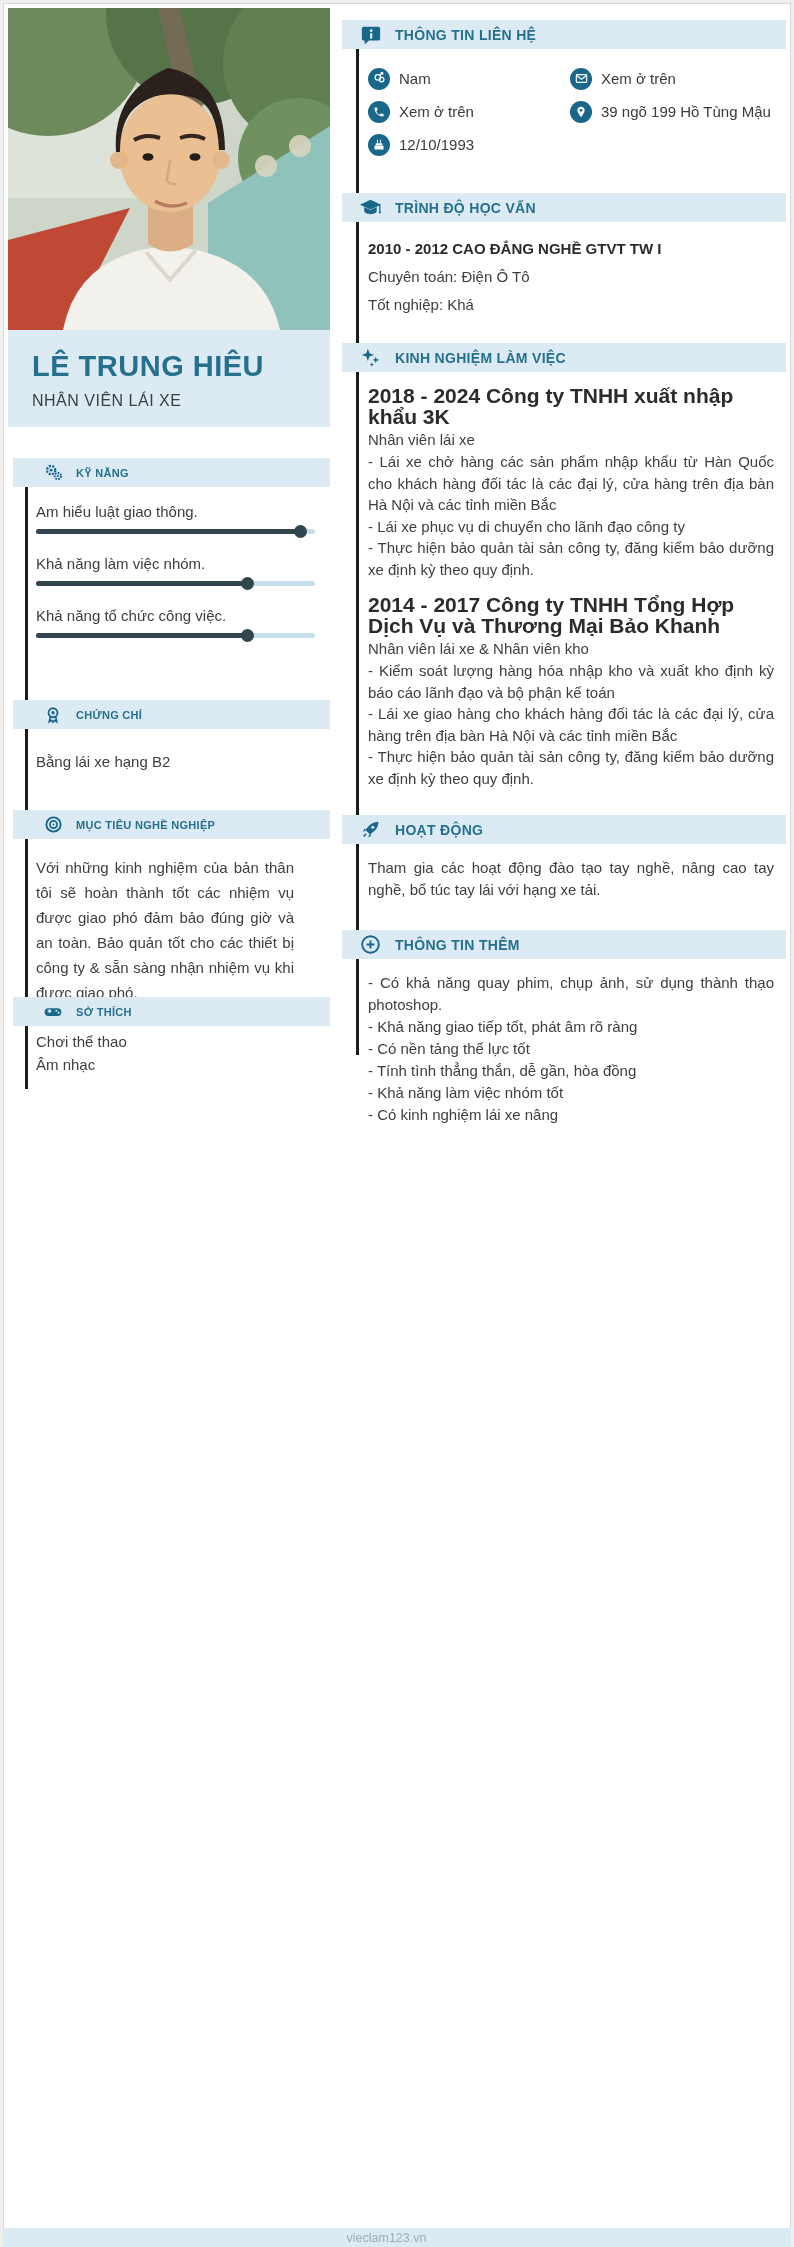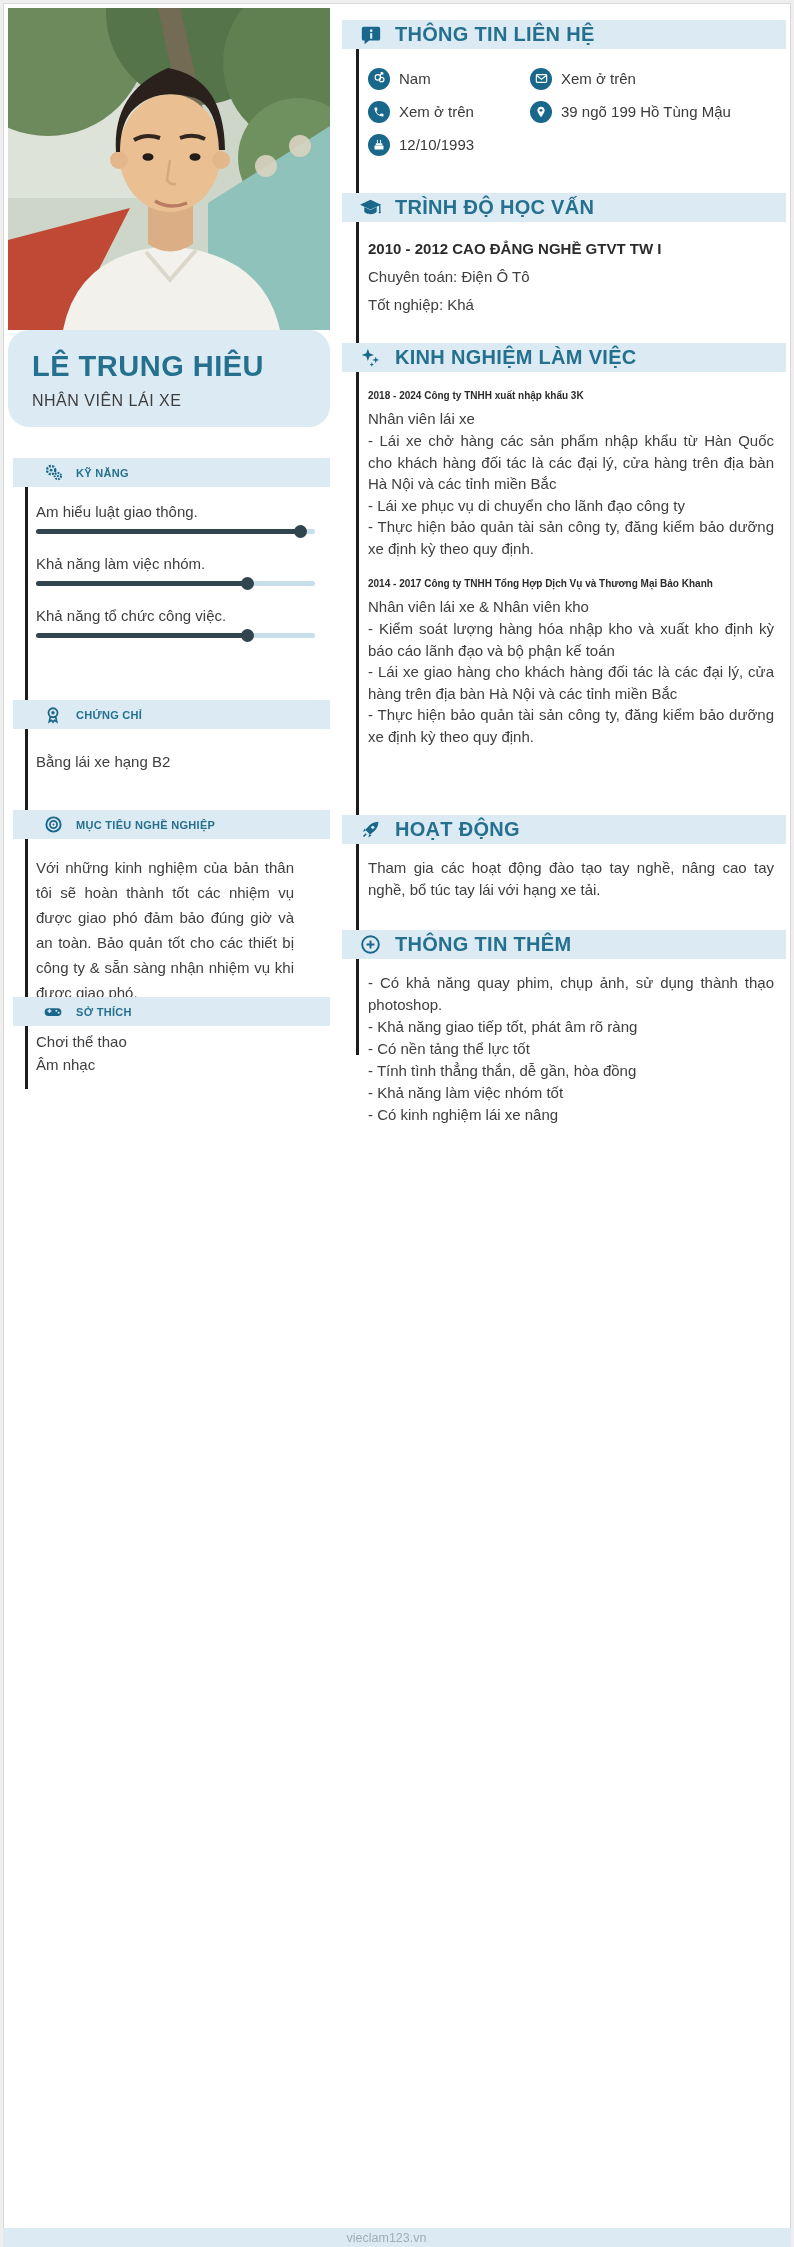--- a/index.html
+++ b/index.html
@@ -5,21 +5,21 @@
   * { margin:0; padding:0; box-sizing:border-box; }
   body {
     font-family: "Liberation Sans", "DejaVu Sans", sans-serif;
     background:#e9e9e9;
   }
   .page { position:relative; width:794px; height:2247px; background:#efefef; margin:0 auto; overflow:hidden; }
   .sheet { position:absolute; left:3px; top:3px; width:788px; height:2241px; background:#ffffff; border:1px solid #d8d8d8; }
 
   
   .photo { position:absolute; left:8px; top:8px; width:322px; height:322px; overflow:hidden; }
-  .name-band { position:absolute; left:8px; top:330px; width:322px; height:97px; background:#dcebf3; padding:20px 0 0 24px;border-radius:21px; }
+  .name-band { position:absolute; left:8px; top:330px; width:322px; height:97px; background:#dcebf3; padding:20px 0 0 24px; }
   .name { font-size:29px; font-weight:bold; color:#25708e; letter-spacing:0.5px; }
   .job-title { font-size:16px; color:#3d3d3d; margin-top:9px; letter-spacing:0.5px; }
 
   .left-col { position:absolute; left:8px; top:427px; width:322px; }
   .l-section { position:relative; margin-left:5px; width:317px; }
   .l-section::before { content:""; position:absolute; left:12px; top:29px; bottom:0; width:3px; background:#1b1d1f; }
   .l-section.last::before { bottom:28px; }
   .l-band { position:relative; z-index:2; height:29px; background:#dcebf3; display:flex; align-items:center; padding-left:30px; }
   .l-band .icon { width:20px; height:20px; display:inline-flex; align-items:center; justify-content:center; margin-right:13px; color:#19678a; }
   .l-band .title { font-size:11px; font-weight:bold; color:#25708e; letter-spacing:0.3px; }
@@ -35,34 +35,34 @@
   .objective-body { padding-top:16px; font-size:15px; color:#3e3e3e; line-height:25px; text-align:justify; width:283px; }
   .hobby-body { padding-top:4px; font-size:15px; color:#3e3e3e; line-height:23px; }
 
   
   .right-col { position:absolute; left:342px; top:20px; width:444px; }
   .r-section { position:relative; }
   .r-section::before { content:""; position:absolute; left:14px; top:29px; bottom:0; width:3px; background:#1b1d1f; }
   .r-section.last::before { bottom:85px; }
   .r-band { position:relative; z-index:2; height:29px; background:#dcebf3; display:flex; align-items:center; padding-left:17px; }
   .r-band .icon { width:23px; height:23px; display:inline-flex; align-items:center; justify-content:center; margin-right:13px; color:#19678a; }
-  .r-band .title { font-size:20px; font-weight:bold; color:#25708e; letter-spacing:0.3px; }
-  .r-body { position:relative; z-index:1; padding:13px 12px 0 26px; font-size:15px; color:#3e3e3e; }
+  .r-band .title { font-size:14px; font-weight:bold; color:#25708e; letter-spacing:0.3px; }
+  .r-body { position:relative; z-index:1; padding:13px 12px 0 26px; font-size:15px; color:#3e3e3e;gap:40px; }
 
   .contact-body { display:flex; padding-top:13px; }
   .contact-col1 { width:162px; }
   .contact-row { display:flex; align-items:center; height:33px; }
   .badge { width:22px; height:22px; min-width:22px; border-radius:50%; background:#19678a; color:#fff; display:inline-flex; align-items:center; justify-content:center; margin-right:9px; }
   .contact-val { font-size:15px; color:#3a3a3a; white-space:nowrap; }
 
   .edu-title { font-size:15px; font-weight:bold; color:#2b2b2b; line-height:28px; }
   .edu-line { line-height:28px; }
 
   .job { margin-bottom:14px; }
-  .job-head { font-size:10px; font-weight:bold; color:#2b2b2b; line-height:21px; margin-bottom:2px; }
+  .job-head { font-size:21px; font-weight:bold; color:#2b2b2b; line-height:21px; margin-bottom:2px; }
   .job-role { line-height:22px; }
   .job-bullet { line-height:21.5px; text-align:justify; }
 
   .act-body { line-height:22px; text-align:justify; }
   .add-body div { line-height:22px; text-align:justify; }
 
   
   .footer-band { position:absolute; left:3px; right:3px; bottom:0; height:19px; background:#dcebf3; display:flex; align-items:center; justify-content:center; padding-right:21px; }
   .watermark { font-size:12.5px; color:#9fadb6; }
 

